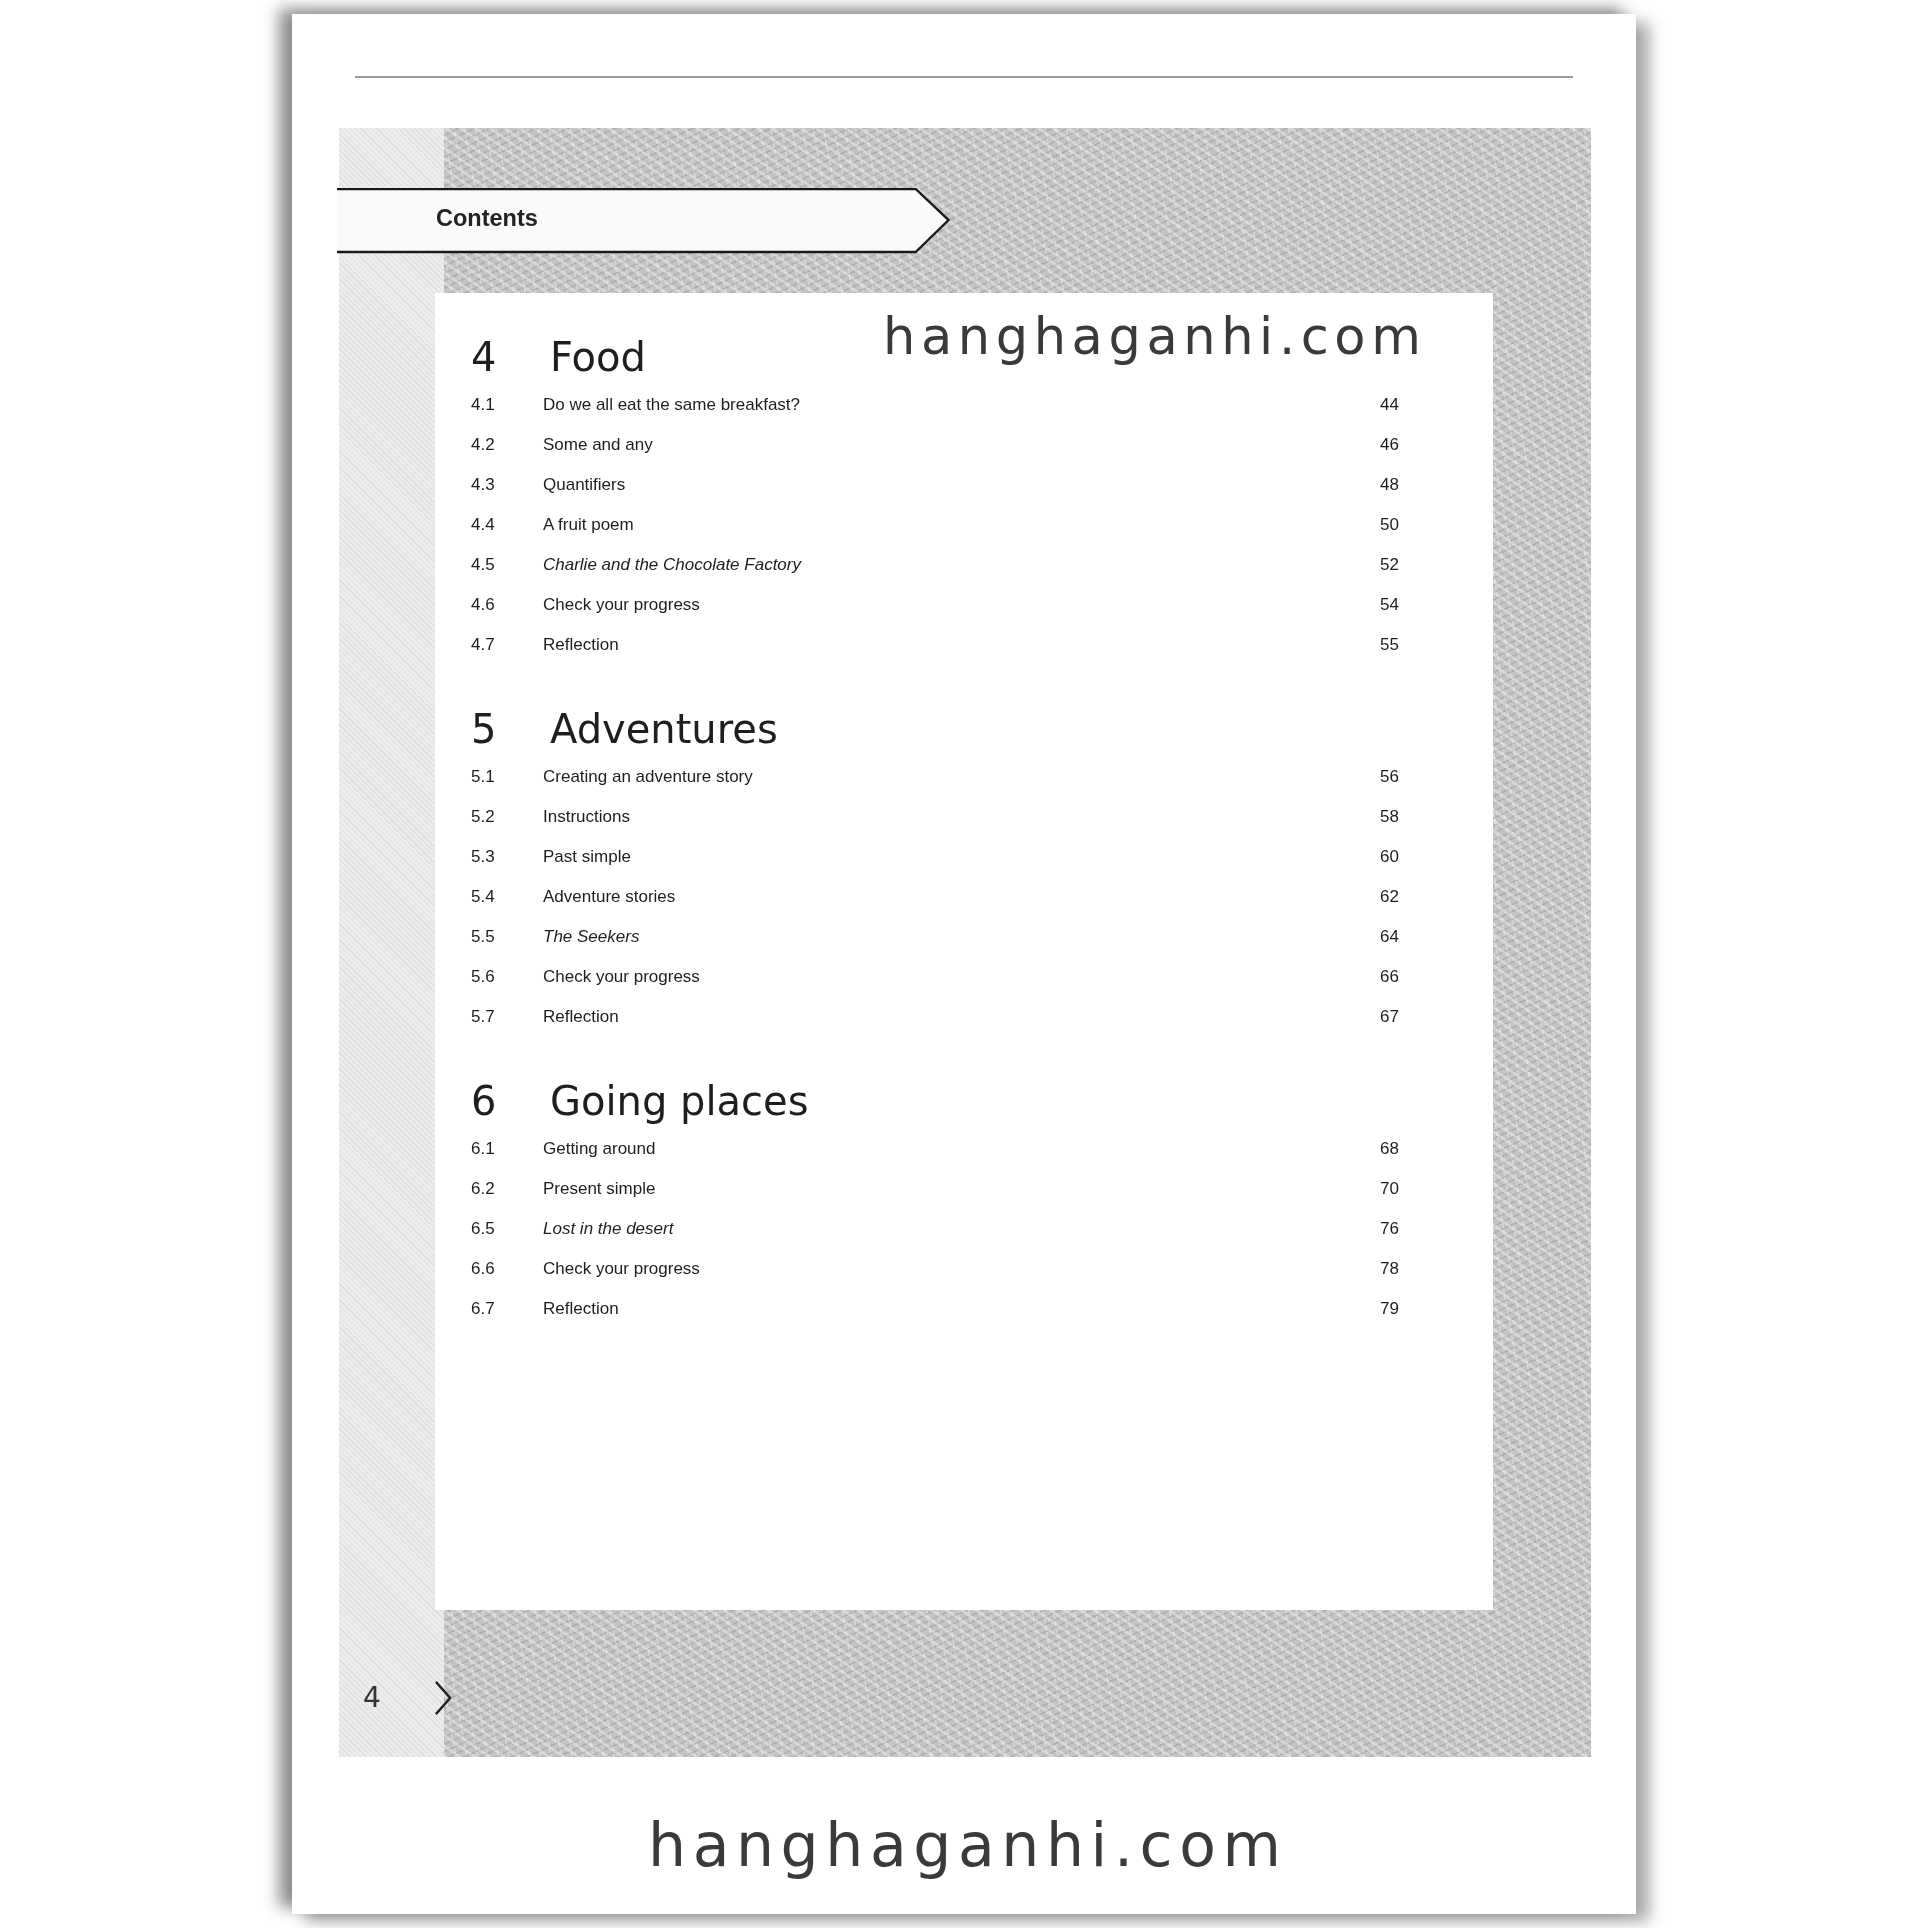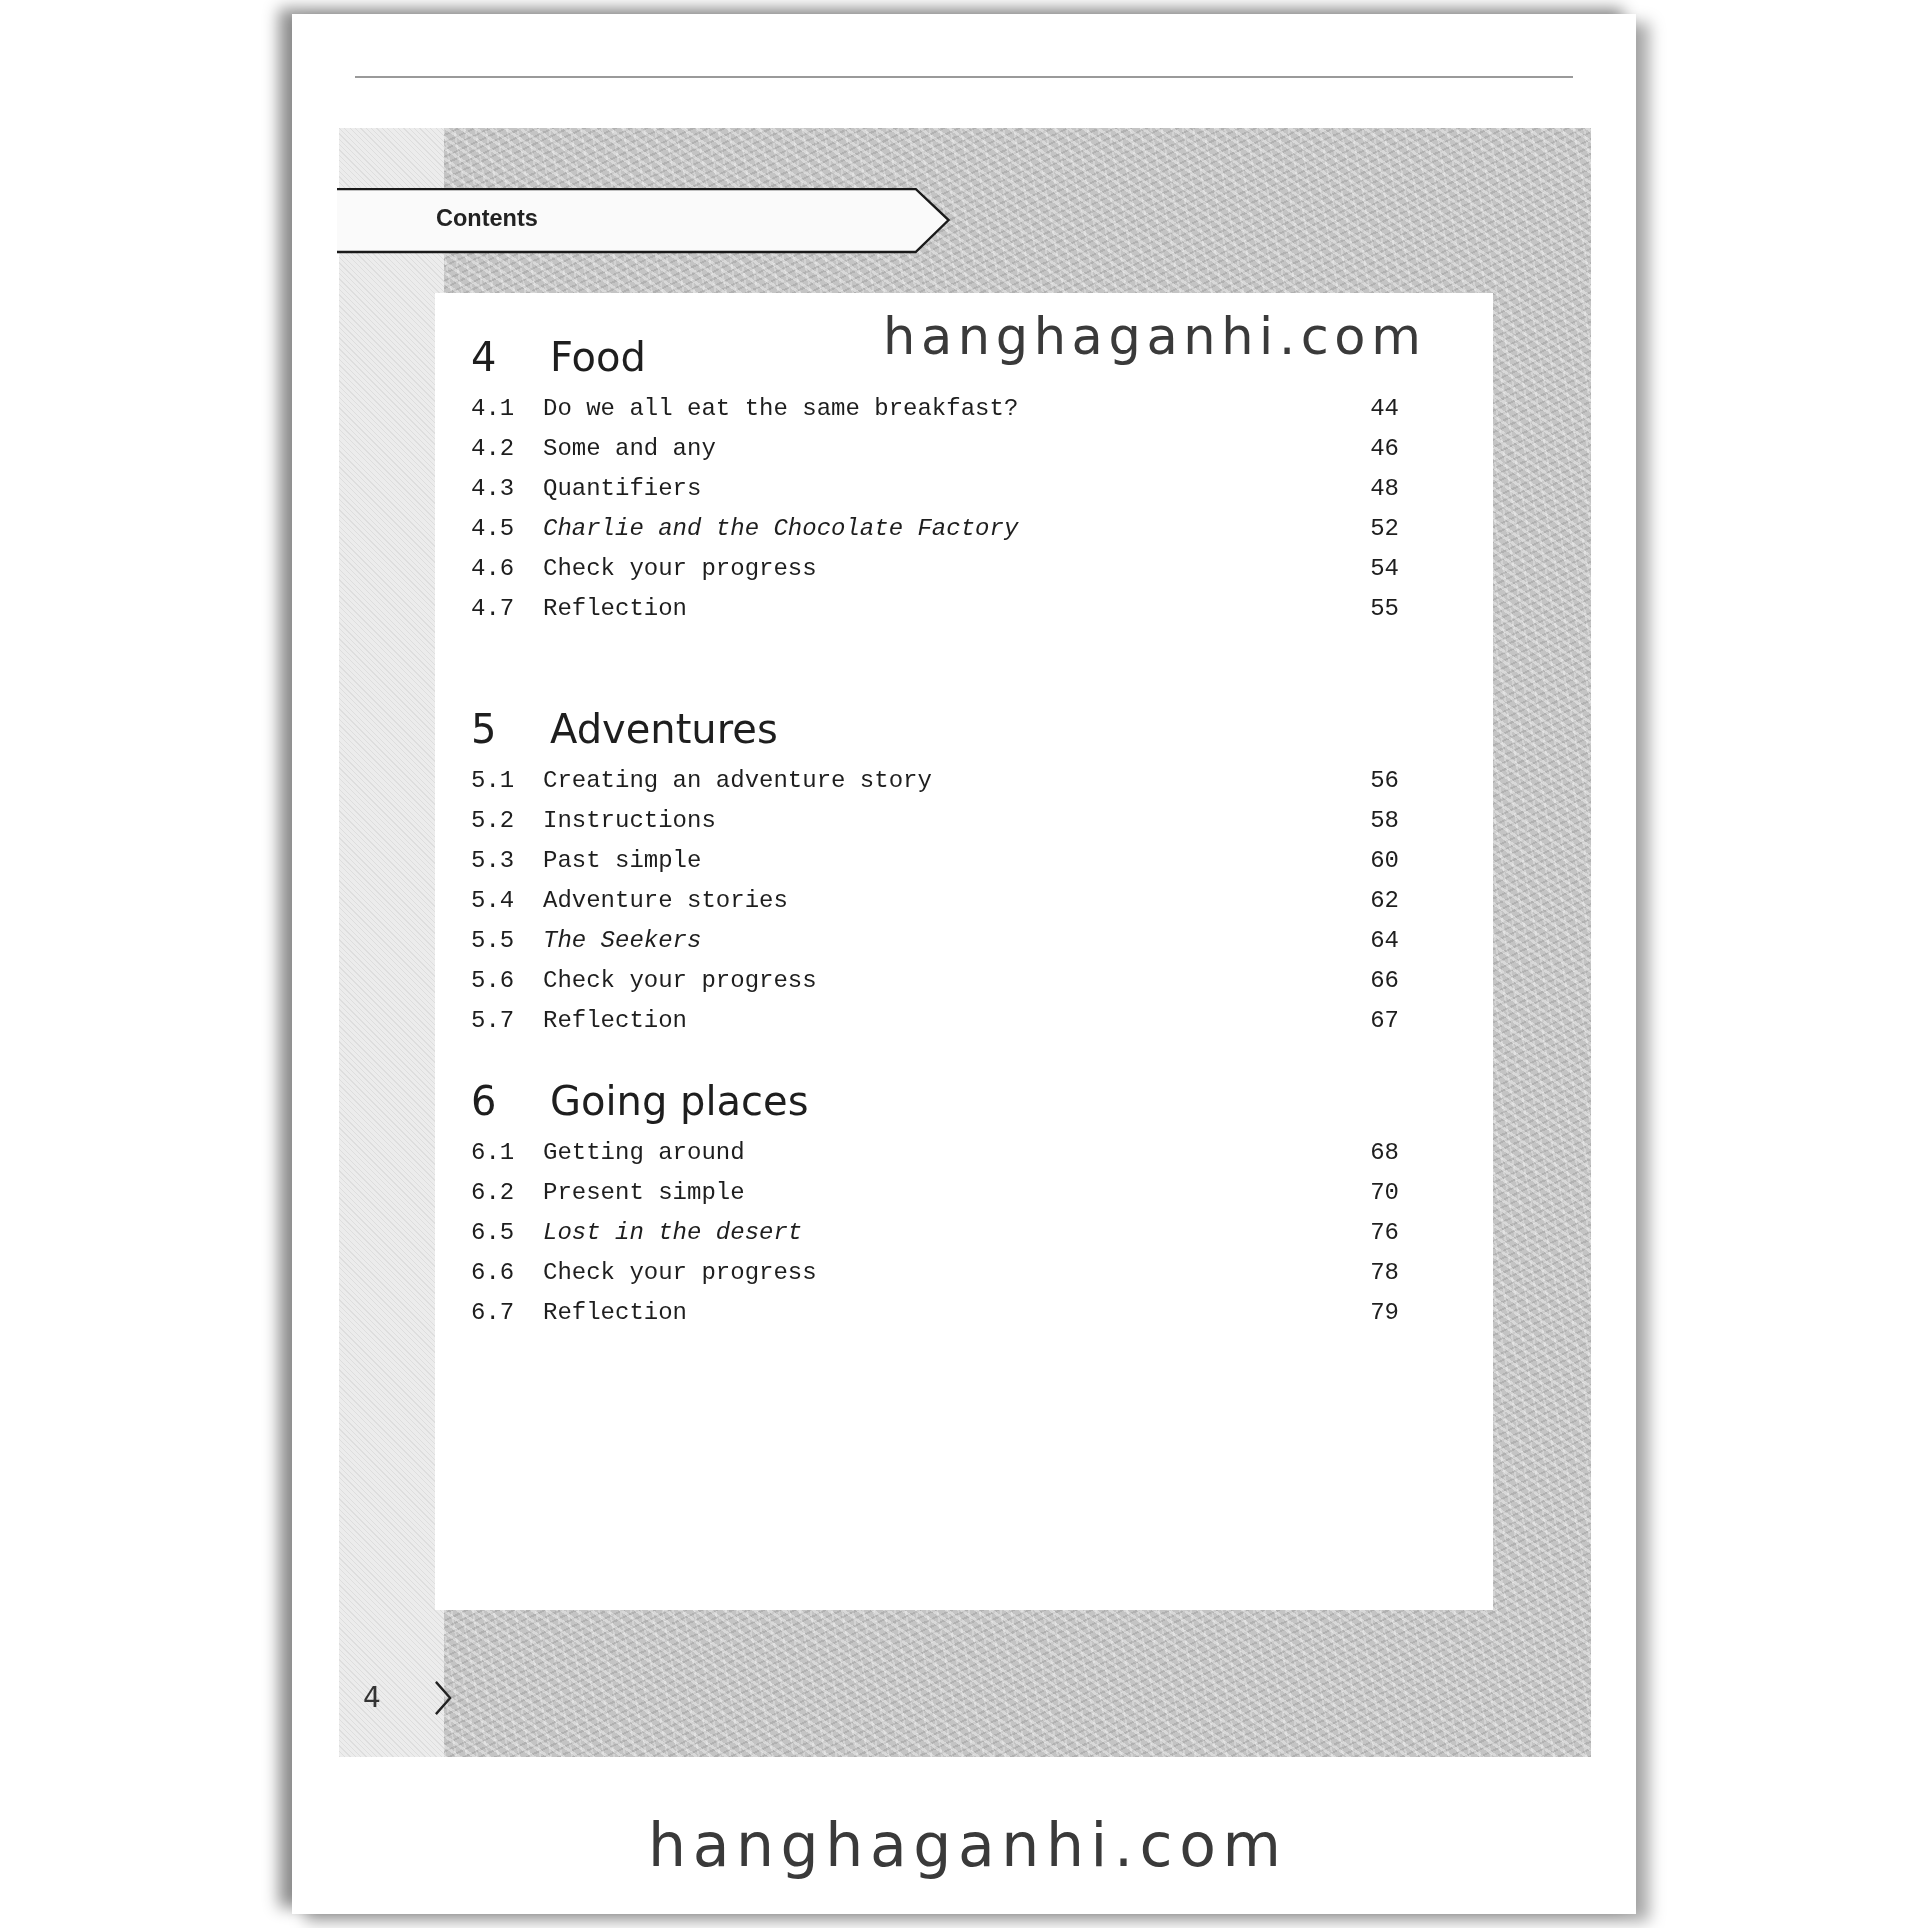--- a/index.html
+++ b/index.html
@@ -43,21 +43,21 @@
   }
   .chapter { position:absolute; left:0; width:1058px; }
   .ch-head {
     position:relative; height:55px;
     font-family:"DejaVu Sans", sans-serif; font-size:40px; color:#1e1e1e;
   }
   .ch-num { position:absolute; left:36px; top:0; }
   .ch-title { position:absolute; left:115px; top:0; }
   .row {
     position:relative; height:40px;
-    font-family:Liberation Mono, monospace; font-size:24px; color:#1e1e1e;
+    font-family:Liberation Sans, sans-serif; font-size:17px; color:#1e1e1e;
   }
   .row .num { position:absolute; left:36px; top:5.6px; }
   .row .title { position:absolute; left:108px; top:5.6px; }
   .row .title.italic { font-style:italic; }
   .row .pg { position:absolute; right:94px; top:5.6px; text-align:center; }
   .wm-top {
     position:absolute; left:883px; top:307px;
     font-family:"DejaVu Sans", sans-serif; font-size:51px; color:#3a3a3a;
     letter-spacing:5.6px;
   }
@@ -104,20 +104,25 @@
         <span class="num">4.2</span>
         <span class="title">Some and any</span>
         <span class="pg">46</span>
       </div>
     <div class="row">
         <span class="num">4.3</span>
         <span class="title">Quantifiers</span>
         <span class="pg">48</span>
       </div>
     <div class="row">
+        <span class="num">4.4</span>
+        <span class="title">A fruit poem</span>
+        <span class="pg">50</span>
+      </div>
+    <div class="row">
         <span class="num">4.5</span>
         <span class="title italic">Charlie and the Chocolate Factory</span>
         <span class="pg">52</span>
       </div>
     <div class="row">
         <span class="num">4.6</span>
         <span class="title">Check your progress</span>
         <span class="pg">54</span>
       </div>
     <div class="row">

